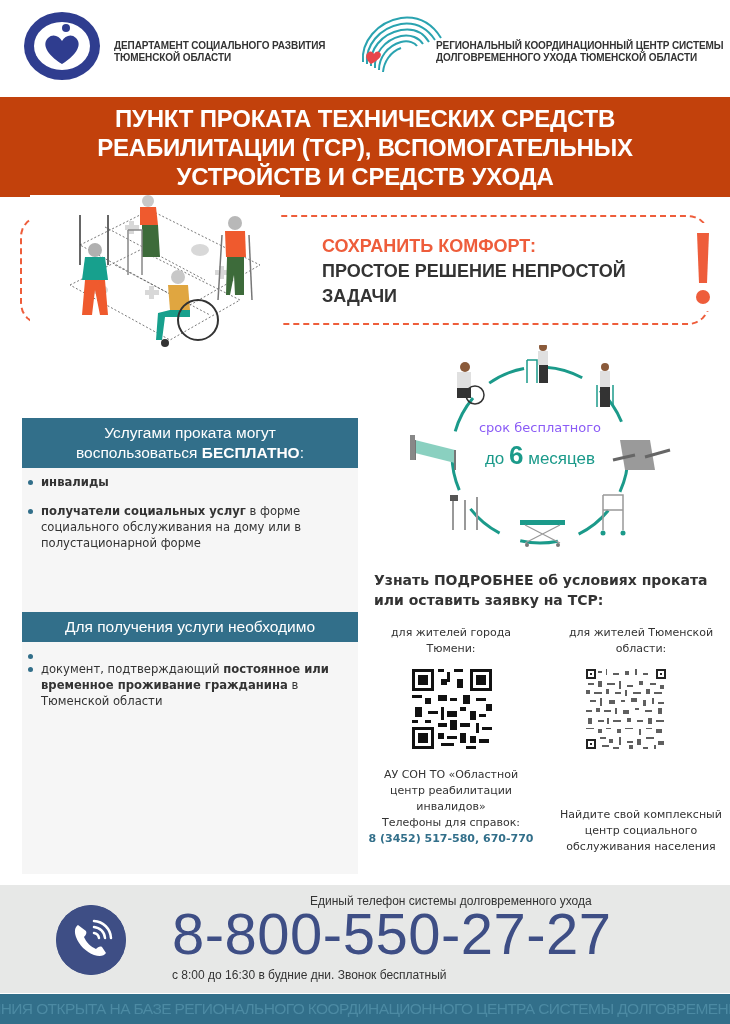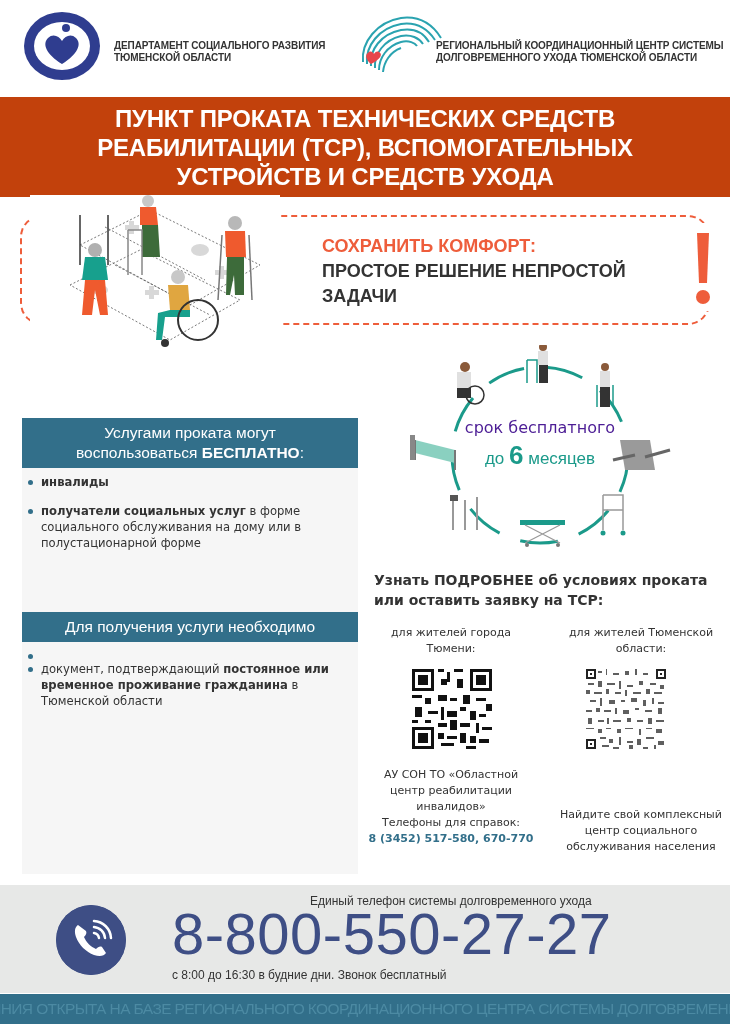--- a/index.html
+++ b/index.html
@@ -32,21 +32,21 @@
   .panel-2 { top: 612px; height: 262px; }
   .list { list-style: none; padding: 6px 10px 0 6px; }
   .list li { position: relative; padding-left: 13px; font-size: 11.6px; line-height: 16px; color: #333; margin-bottom: 13px; }
   .list li .dot { position: absolute; left: 0; top: 6px; width: 5px; height: 5px; border-radius: 50%; background: #326f8a; }
   .list li b { font-weight: bold; }
   .list li i { font-style: italic; }
 
   
   .circle-wrap { position: absolute; left: 395px; top: 345px; width: 290px; height: 210px; }
   .circle-text { position: absolute; left: 0; top: 75px; width: 290px; text-align: center; }
-  .ct1 { font-size: 16px; line-height: 16px; color: #4c1d95; }
+  .ct1 { font-size: 13px; line-height: 16px; color: #8b5cf6; }
   .ct2 { font-size: 17px; color: #1b9a8a; margin-top: 4px; font-family: "Liberation Sans", sans-serif; }
   .ct2 b { font-size: 26px; font-weight: bold; }
 
   
   .more-title { position: absolute; left: 374px; top: 570px; width: 350px; font-size: 14px; font-weight: bold; line-height: 20px; color: #333; }
   .col { position: absolute; width: 170px; text-align: center; font-size: 11px; line-height: 16px; color: #333; }
   .col-1 { left: 366px; top: 625px; }
   .col-2 { left: 556px; top: 625px; }
   .qr { position: absolute; width: 80px; height: 82px; background: #fff; }
   .qr-1 { left: 412px; top: 668px; }

